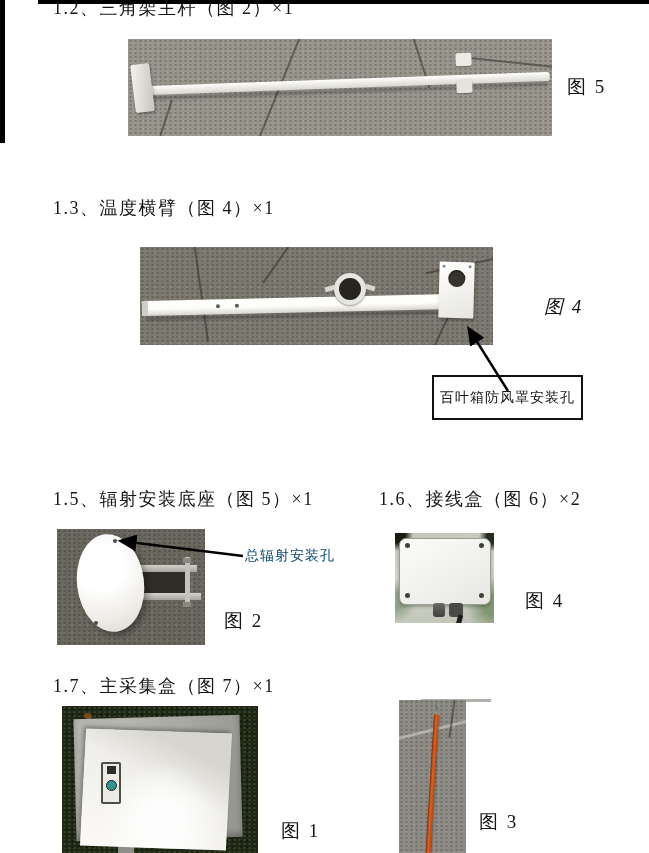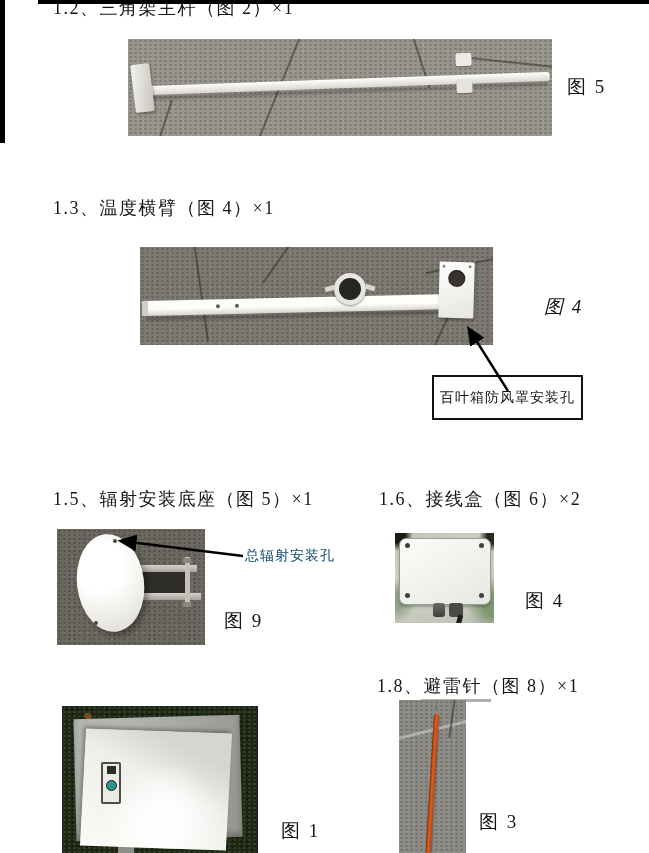--- a/index.html
+++ b/index.html
@@ -82,21 +82,21 @@
     <div style="position:absolute;left:72px;top:36px;width:68px;height:7px;background:linear-gradient(to bottom,#d4d2ca,#a5a39b);"></div>
     <div style="position:absolute;left:72px;top:64px;width:72px;height:7px;background:linear-gradient(to bottom,#d4d2ca,#a5a39b);"></div>
     <div style="position:absolute;left:128px;top:28px;width:5px;height:50px;background:#c3c1b9;"></div>
     <div style="position:absolute;left:126px;top:29px;width:8px;height:5px;background:#8a8880;"></div>
     <div style="position:absolute;left:126px;top:73px;width:8px;height:5px;background:#8a8880;"></div>
     <div style="position:absolute;left:20px;top:5px;width:67px;height:98px;border-radius:50%;transform:rotate(-7deg);background:radial-gradient(circle at 38% 32%,#ffffff 0 30%,#eceae4 70%,#d9d7cf);box-shadow:3px 4px 6px rgba(0,0,0,.35);"></div>
     <div style="position:absolute;left:56px;top:10px;width:4px;height:4px;border-radius:50%;background:#4a4a44;"></div>
     <div style="position:absolute;left:37px;top:92px;width:4px;height:4px;border-radius:50%;background:#4a4a44;"></div>
   </div>
   <div class="ann-text" style="left:245px;top:547px;">总辐射安装孔</div>
-  <div class="figlabel" style="left:224px;top:608px;">图 9</div>
+  <div class="figlabel" style="left:224px;top:608px;">图 2</div>
 
   <div class="heading" style="left:379px;top:489px;">1.6、接线盒（图 6）×2</div>
 
   <div class="photo" style="left:395px;top:533px;width:99px;height:90px;background-color:#c7cabf;background-image:
         radial-gradient(circle at 2% 2%, rgba(15,20,10,.95) 0 8px, transparent 16px),
         radial-gradient(circle at 100% 4%, rgba(20,26,14,.9) 0 7px, transparent 15px),
         radial-gradient(circle at 100% 80%, rgba(70,110,50,.55) 0 10px, transparent 28px),
         radial-gradient(circle at 0% 75%, rgba(60,90,45,.4) 0 8px, transparent 22px),
         linear-gradient(170deg,#c2c6ba,#d3d6cc 45%,#bfc3b6);">
     <div style="position:absolute;left:4px;top:5px;width:90px;height:65px;border-radius:7px;background:linear-gradient(150deg,#fcfcfa,#e7e7e2);border:1px solid #9aa08f;box-shadow:0 2px 3px rgba(0,0,0,.25);">
@@ -104,37 +104,37 @@
       <div style="position:absolute;left:79px;top:4px;width:5px;height:5px;border-radius:50%;background:#3f3f3b;"></div>
       <div style="position:absolute;left:5px;top:54px;width:5px;height:5px;border-radius:50%;background:#3f3f3b;"></div>
       <div style="position:absolute;left:79px;top:54px;width:5px;height:5px;border-radius:50%;background:#3f3f3b;"></div>
     </div>
     <div style="position:absolute;left:38px;top:70px;width:12px;height:14px;border-radius:3px;background:linear-gradient(to bottom,#6b6b66,#3f3f3b);"></div>
     <div style="position:absolute;left:54px;top:70px;width:14px;height:14px;border-radius:3px;background:#4a4a46;"></div>
     <div style="position:absolute;left:62px;top:82px;width:5px;height:10px;background:#1d1d1b;transform:rotate(15deg);"></div>
   </div>
   <div class="figlabel" style="left:525px;top:588px;">图 4</div>
 
+  <div class="heading" style="left:53px;top:676px;">1.7、主采集盒（图 7）×1</div>
 
   <div class="photo" style="left:62px;top:706px;width:196px;height:147px;background-color:#1e2715;background-image:
         radial-gradient(rgba(120,140,80,.3) 1px,transparent 1.4px),
         radial-gradient(rgba(0,0,0,.4) 1px,transparent 1.5px);
         background-size:5px 4px,7px 6px;">
     <div style="position:absolute;left:22px;top:7px;width:8px;height:6px;border-radius:50%;background:#7a4a22;transform:rotate(20deg);"></div>
     <div style="position:absolute;left:13px;top:11px;width:166px;height:122px;background:linear-gradient(100deg,#b6b6b0 0 30%,#95958f);transform:rotate(-1.5deg);box-shadow:inset 0 -4px 6px rgba(0,0,0,.25);"></div>
     <div style="position:absolute;left:56px;top:139px;width:16px;height:8px;background:#90908a;"></div>
     <div style="position:absolute;left:21px;top:25px;width:146px;height:117px;background:linear-gradient(205deg,#d6d5cf 0 20%,#efeeea 45%,#fbfaf6);background-image:radial-gradient(circle at 55% 78%, rgba(255,255,255,.85) 0 18%, transparent 50%),linear-gradient(205deg,#d6d5cf 0 20%,#efeeea 45%,#fbfaf6);transform:rotate(2deg) skewX(-1deg);box-shadow:-2px -2px 4px rgba(0,0,0,.35);"></div>
     <div style="position:absolute;left:39px;top:56px;width:16px;height:38px;background:#eceae5;border:2px solid #4e4e48;border-radius:2px;">
       <div style="margin:2px auto 0;width:9px;height:8px;background:#2c2c28;"></div>
       <div style="margin:6px auto 0;width:9px;height:9px;border-radius:50%;background:#2f948e;border:1px solid #1d1d1b;"></div>
     </div>
   </div>
   <div class="figlabel" style="left:281px;top:818px;">图 1</div>
 
-  <div class="heading" style="left:377px;top:676px;">1.8、避雷针（图 8）×1</div>
   <div style="position:absolute;left:421px;top:699px;width:70px;height:3px;background:#b2b0ac;"></div>
 
   <div class="photo speckle" style="left:399px;top:700px;width:67px;height:153px;background-color:#8c8b85;">
     <div style="position:absolute;left:-10px;top:28px;width:90px;height:3px;background:rgba(230,228,220,.45);transform:rotate(-14deg);"></div>
     <div class="joint" style="left:52px;top:0;width:2px;height:38px;transform:rotate(8deg);"></div>
     <div style="position:absolute;left:34px;top:4px;width:7px;height:12px;clip-path:polygon(50% 0,100% 100%,0 100%);background:linear-gradient(to bottom,#5f5f59,#9c9c96);"></div>
     <div style="position:absolute;left:35px;top:14px;width:5px;height:140px;border-radius:2px;background:linear-gradient(90deg,#7e2a06,#e0601e 45%,#b5440e);transform:rotate(3.5deg);transform-origin:top center;box-shadow:1px 1px 2px rgba(0,0,0,.3);"></div>
   </div>
   <div class="figlabel" style="left:479px;top:809px;">图 3</div>
 

